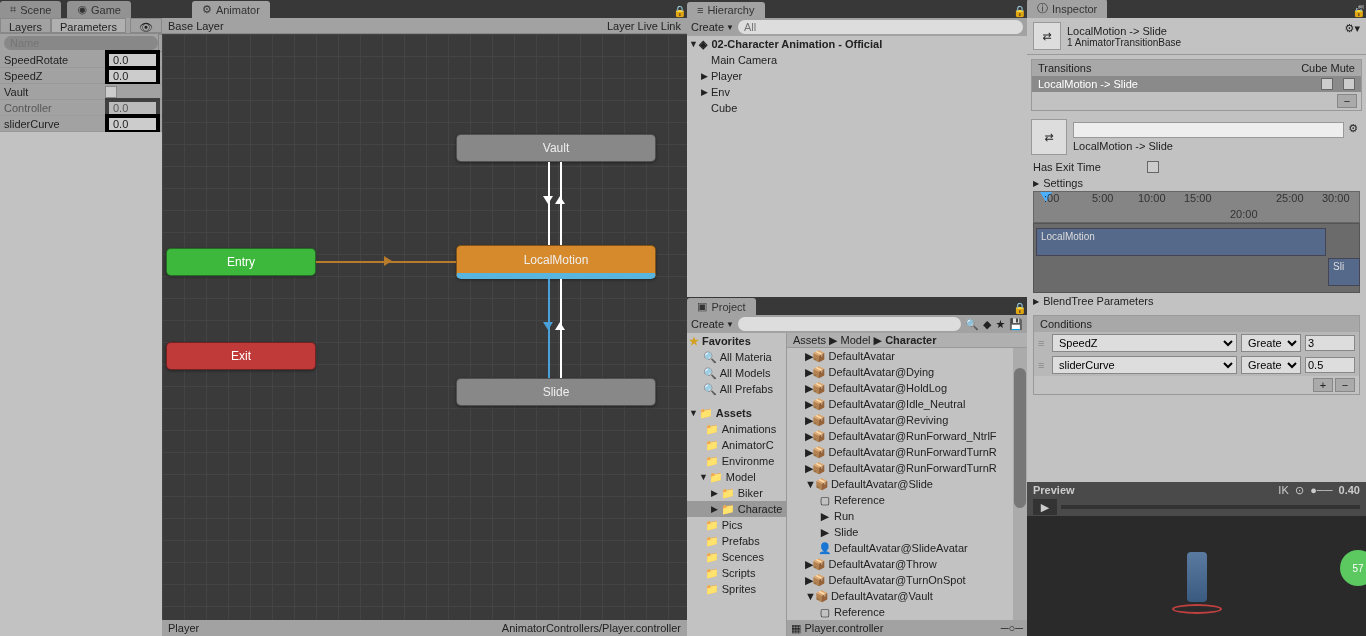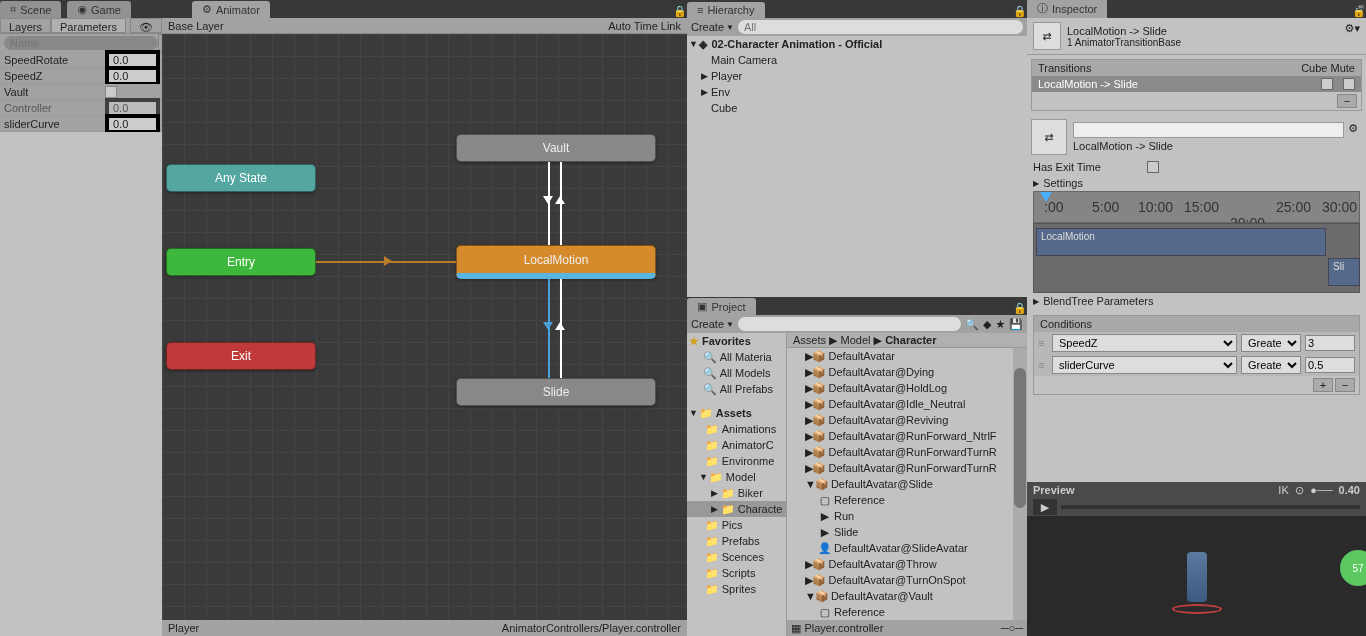--- a/index.html
+++ b/index.html
@@ -76,21 +76,21 @@
 .minus-row { display:flex; justify-content:flex-end; padding:2px 4px; }
 .minus-btn { width:20px; height:14px; background:#aaa; border:1px solid #888; text-align:center; line-height:12px;}
 .insp-field { margin:4px; display:flex; align-items:center; gap:6px;}
 .insp-field .iconbox { width:36px; height:36px; background:#ddd; border:1px solid #999; display:flex; align-items:center; justify-content:center;}
 .insp-field .tf-col { flex:1; display:flex; flex-direction:column; gap:2px;}
 .insp-field input { width:100%; background:#eee; border:1px solid #999; padding:1px 4px;}
 .hrow { display:flex; align-items:center; padding:2px 6px; gap:6px;}
 .setting-head { padding:2px 6px; display:flex; align-items:center; gap:4px;}
 .setting-head::before { content:'▶'; font-size:8px;}
 .timeline { height:32px; background:#858585; margin:0 6px; position:relative; border:1px solid #666;}
-.timeline .ticklbl { position:absolute; top:7px; font-size:14px; color:#333;}
+.timeline .ticklbl { position:absolute; top:0; font-size:11px; color:#333;}
 .timeline .playhead { position:absolute; top:0; left:6px; width:0;height:0;border-left:6px solid transparent;border-right:6px solid transparent;border-top:10px solid #4ab0ff;}
 .clip-area { height:70px; margin:0 6px; background:#6b6b6b; position:relative; border:1px solid #555;}
 .clip { position:absolute; background:#55698a; color:#ddd; padding:2px 4px; font-size:10px; border:1px solid #445;}
 .cond-box { margin:6px; border:1px solid #999;}
 .cond-head { background:#a8a8a8; padding:2px 6px;}
 .cond-row { display:flex; align-items:center; padding:2px 4px; gap:4px; background:#b8b8b8;}
 .cond-row .grip { width:10px; color:#888;}
 .cond-row select, .cond-row input { background:#ddd; border:1px solid #888; padding:1px 2px;}
 .cond-row .sel-param { flex:1;}
 .cond-row .sel-op { width:60px;}
@@ -162,24 +162,23 @@
     <div class="tab" style="margin-left:30px;">
         <span>⚙</span>
         <span>Animator</span>
       </div>
     <div style="flex:1"></div>
     <div class="lock-btn">🔒</div>
     <span class="ctx-btn">▪≡</span>
   </div>
   <div class="breadcrumb">
     <span>Base Layer</span>
-    <span>Auto Time Link</span>
+    <span>Layer Live Link</span>
   </div>
   <div class="graph">
-    <div class="node anystate" style="left:4px; top:130px;">Any State</div>
     <div class="node entry" style="left:4px; top:214px;">Entry</div>
     <div class="node exit" style="left:4px; top:308px;">Exit</div>
     <div class="node gray" style="left:294px; top:100px; width:200px;">Vault</div>
     <div class="node orange" style="left:294px; top:211px; width:200px;">LocalMotion</div>
     <div class="node gray" style="left:294px; top:344px; width:200px;">Slide</div>
 
     <div class="arrow arrow-h" style="left:154px; top:227px; width:140px;"></div>
     <div class="tri-r" style="left:222px; top:222px;"></div>
 
     <div class="arrow arrow-v-w" style="left:398px; top:128px; height:83px;"></div>

